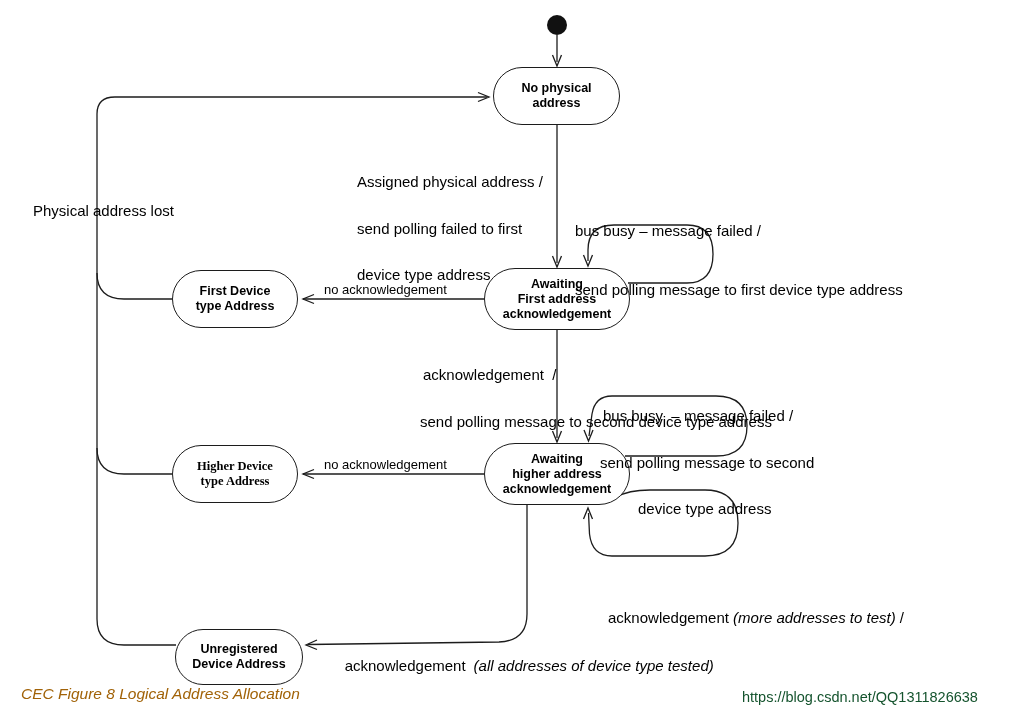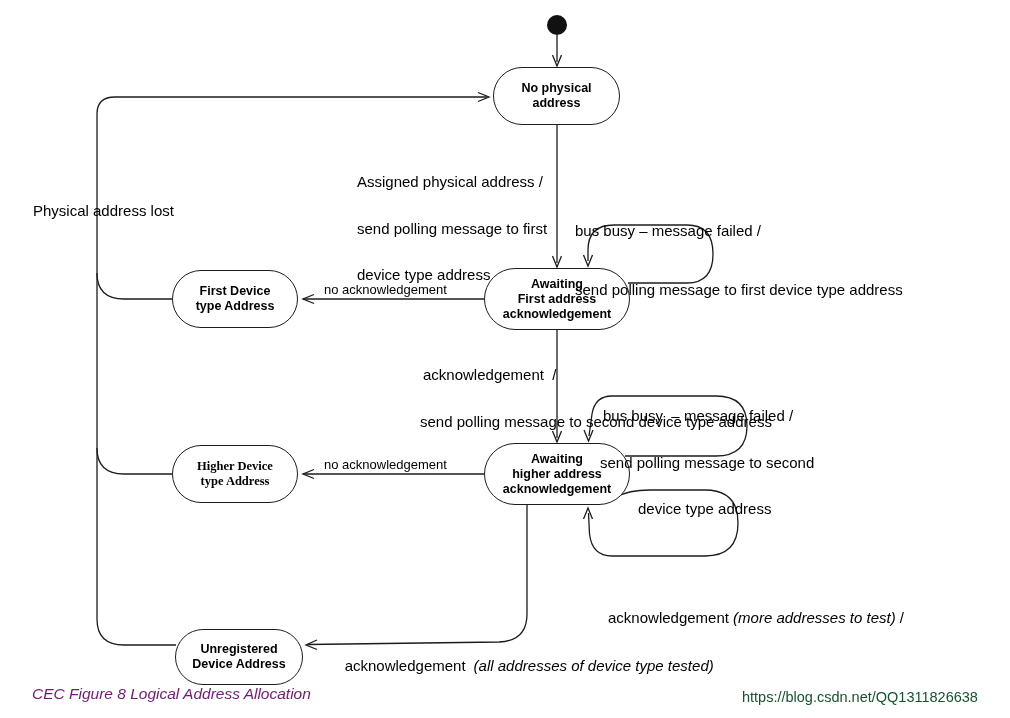--- a/index.html
+++ b/index.html
@@ -11,21 +11,21 @@
   .st{
     position:absolute;box-sizing:border-box;
     border:1.5px solid #1c1c1c;background:#ffffff;border-radius:31px;
     display:flex;flex-direction:column;align-items:center;justify-content:center;
     font-weight:bold;font-size:12.5px;line-height:15px;text-align:center;
   }
   .lbl{position:absolute;font-size:15px;line-height:15.5px;white-space:pre;}
   .lh19{line-height:19.5px;}
   .lh16{line-height:16.5px;}
   .it{font-style:italic;}
-  .caption{position:absolute;left:32px;top:685px;font-size:15.5px;font-style:italic;color:#701a75;}
+  .caption{position:absolute;left:21px;top:685px;font-size:15.5px;font-style:italic;color:#a16207;}
   .watermark{position:absolute;left:742px;top:689px;font-size:14.5px;color:#14532d;}
 </style>
 </head>
 <body>
 
 <div id="canvas">
 
   <svg id="wires" width="1010" height="718" viewBox="0 0 1010 718" fill="none" stroke="#1c1c1c" stroke-width="1.3">
 
     <g>
@@ -110,21 +110,21 @@
     <div>type Address</div>
   </div>
 
   <div class="st" style="left:175px;top:617px;width:128px;height:56px;border-radius:29px;margin-top:12px;">
     <div>Unregistered</div>
     <div>Device Address</div>
   </div>
 
   <div class="lbl" style="left:357px;top:143px;">
     <div>Assigned physical address /</div>
-    <div>send polling message to first</div>
+    <div>send polling failed to first</div>
     <div>device type address</div>
   </div>
 
   <div class="lbl lh19" style="left:575px;top:182px;">
     <div>bus busy – message failed /</div>
     <div>send polling message to first device type address</div>
   </div>
 
   <div class="lbl" style="left:324px;top:282px;font-size:13px;">no acknowledgement</div>
 

